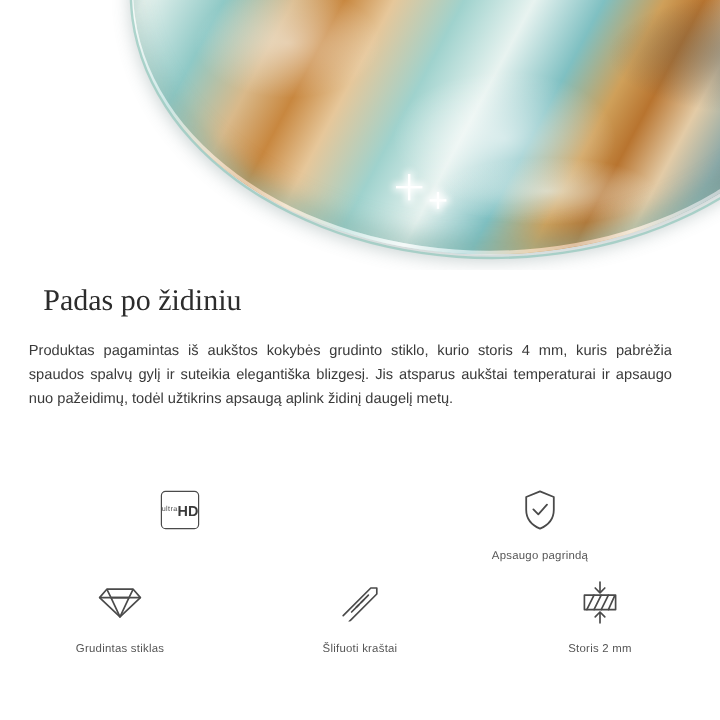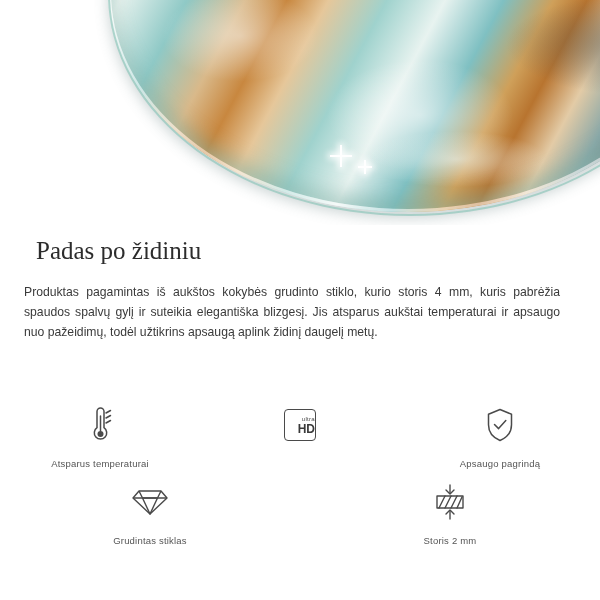--- a/index.html
+++ b/index.html
@@ -173,22 +173,22 @@
     color: #555555;
     text-align: center;
     letter-spacing: 0.2px;
   }
   .hd-box {
     width: 30px;
     height: 30px;
     border: 1.6px solid #4a4a4a;
     border-radius: 4px;
     display: flex;
-    flex-direction: column;
-    align-items: flex-end;
+    flex-direction: row;
+    align-items: center;
     justify-content: center;
     line-height: 1;
   }
   .hd-box .ultra {
     font-size: 6px;
     color: #4a4a4a;
     letter-spacing: 0.3px;
   }
   .hd-box .hd {
     font-size: 12px;
@@ -213,33 +213,20 @@
     <h1 class="headline">
       <span>Padas po židiniu</span>
     </h1>
     <p class="body-copy">Produktas pagamintas iš aukštos kokybės grudinto stiklo, kurio storis 4 mm, kuris pabrėžia spaudos spalvų gylį ir suteikia elegantiška blizgesį. Jis atsparus aukštai temperaturai ir apsaugo nuo pažeidimų, todėl užtikrins apsaugą aplink židinį daugelį metų.</p>
   </div>
 
   <div class="features">
 
     <div class="feature-row">
 
-      <div class="feature">
-        <div class="feature-icon">
-          <svg width="34" height="38" viewBox="0 0 34 38" fill="none" stroke="#4a4a4a" stroke-width="1.5" stroke-linecap="round">
-            <path d="M14 5.5a3.5 3.5 0 0 1 7 0v16.2a6.2 6.2 0 1 1-7 0z"></path>
-            <line x1="17.5" y1="10" x2="17.5" y2="25"></line>
-            <circle cx="17.5" cy="28" r="3" fill="#4a4a4a" stroke="none"></circle>
-            <line x1="23" y1="7" x2="27.5" y2="4.5"></line>
-            <line x1="23" y1="12" x2="27.5" y2="9.5"></line>
-            <line x1="23" y1="17" x2="27.5" y2="14.5"></line>
-          </svg>
-        </div>
-        <div class="feature-label">Atsparus temperaturai</div>
-      </div>
 
       <div class="feature">
         <div class="feature-icon">
           <div class="hd-box">
             <span class="ultra">ultra</span>
             <span class="hd">HD</span>
           </div>
         </div>
       </div>
 
@@ -262,20 +249,31 @@
           <svg width="38" height="34" viewBox="0 0 38 34" fill="none" stroke="#4a4a4a" stroke-width="1.4" stroke-linejoin="round">
             <path d="M8 6h22l6 7-17 16L2 13z"></path>
             <path d="M8 6l3.5 7h15L30 6"></path>
             <path d="M11.5 13 19 29l7.5-16"></path>
             <path d="M2 13h34"></path>
           </svg>
         </div>
         <div class="feature-label">Grudintas stiklas</div>
       </div>
 
+      <div class="feature">
+        <div class="feature-icon">
+          <svg width="36" height="32" viewBox="0 0 36 32" fill="none" stroke="#4a4a4a" stroke-width="1.4" stroke-linecap="round" stroke-linejoin="round">
+            <path d="M4 27 27 4h5v5L9 32"></path>
+            <line x1="11" y1="24" x2="17" y2="18"></line>
+            <line x1="15" y1="20" x2="21" y2="14"></line>
+            <line x1="19" y1="16" x2="25" y2="10"></line>
+          </svg>
+        </div>
+        <div class="feature-label">Šlifuoti kraštai</div>
+      </div>
 
       <div class="feature">
         <div class="feature-icon">
           <svg width="40" height="36" viewBox="0 0 40 36" fill="none" stroke="#4a4a4a" stroke-width="1.4" stroke-linecap="round" stroke-linejoin="round">
             <line x1="20" y1="1" x2="20" y2="9"></line>
             <polyline points="16,6 20,10 24,6"></polyline>
             <line x1="20" y1="35" x2="20" y2="27"></line>
             <polyline points="16,30 20,26 24,30"></polyline>
             <rect x="7" y="12" width="26" height="12"></rect>
             <line x1="9" y1="24" x2="15" y2="12"></line>

